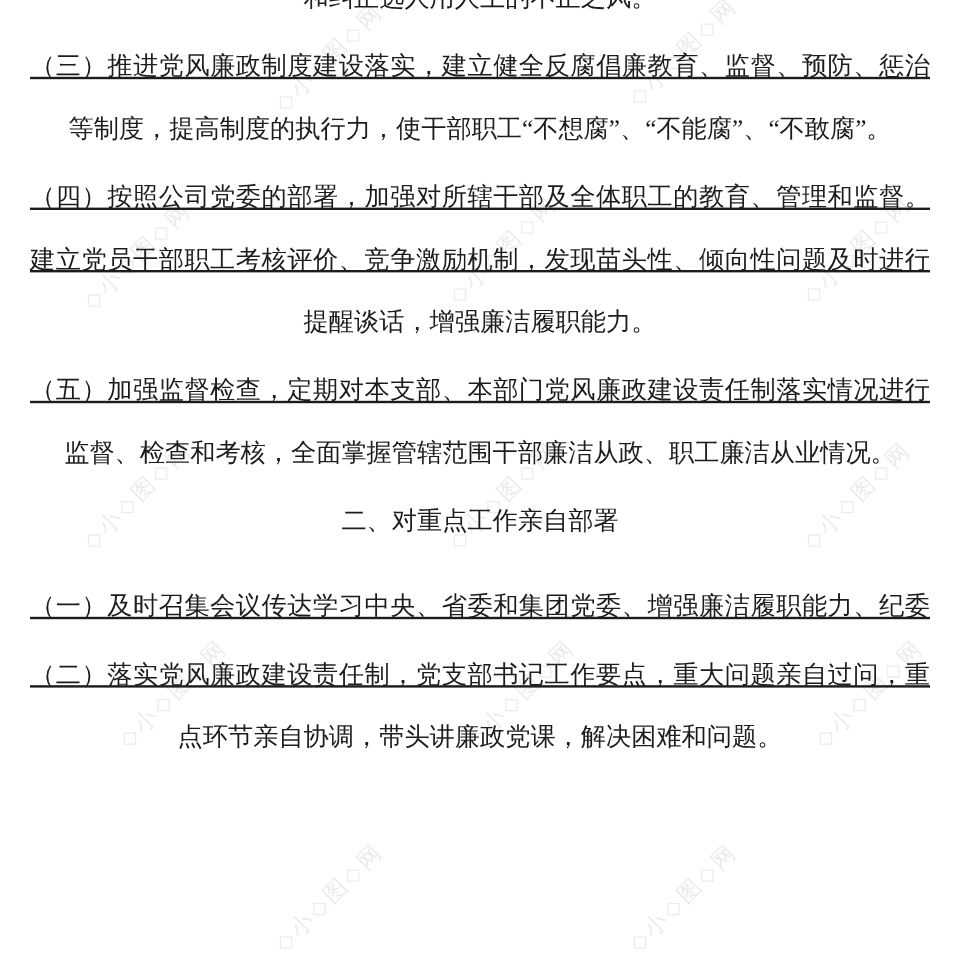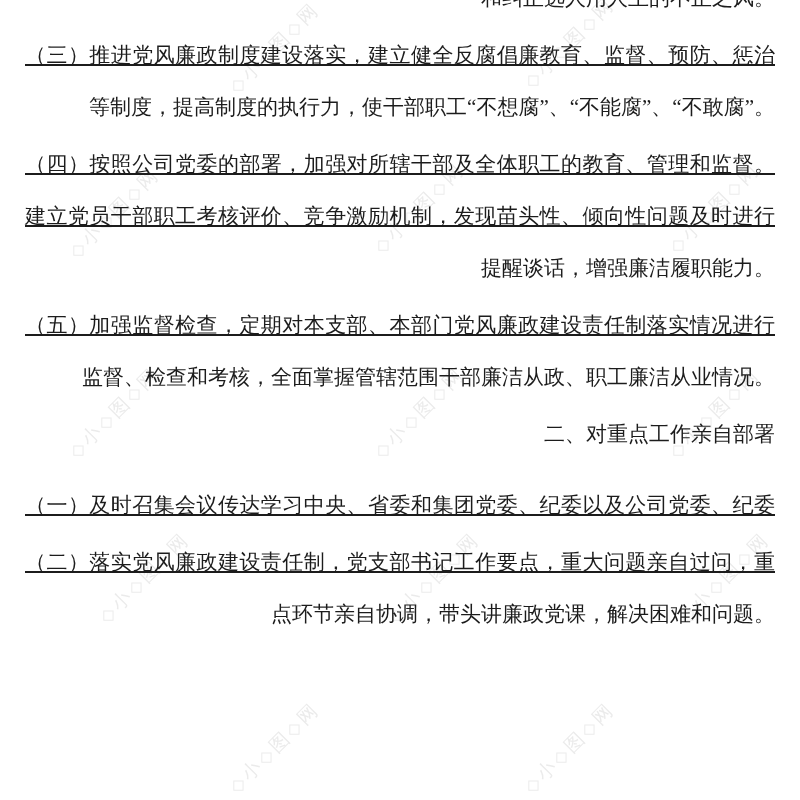--- a/index.html
+++ b/index.html
@@ -47,21 +47,21 @@
   .para {
     margin: 0 0 5px 0;
   }
   .para.heading {
     margin-bottom: 19px;
   }
   .line {
     line-height: 52px;
     height: 52px;
     white-space: nowrap;
-    text-align: right;
+    text-align: center;
     overflow: hidden;
   }
   .line.full {
     white-space: normal;
     text-align: justify;
     text-align-last: justify;
     text-justify: inter-character;
     overflow: visible;
     text-decoration: underline;
   }
@@ -99,20 +99,20 @@
         <div class="line">提醒谈话，增强廉洁履职能力。</div>
       </div>
       <div class="para">
         <div class="line full">（五）加强监督检查，定期对本支部、本部门党风廉政建设责任制落实情况进行</div>
         <div class="line">监督、检查和考核，全面掌握管辖范围干部廉洁从政、职工廉洁从业情况。</div>
       </div>
       <div class="para heading">
         <div class="line">二、对重点工作亲自部署</div>
       </div>
       <div class="para">
-        <div class="line full">（一）及时召集会议传达学习中央、省委和集团党委、纪委以及公司党委、纪委</div>
+        <div class="line full">（一）及时召集会议传达学习中央、省委和集团党委、增强廉洁履职能力、纪委</div>
       </div>
       <div class="para">
         <div class="line full">（二）落实党风廉政建设责任制，党支部书记工作要点，重大问题亲自过问，重</div>
         <div class="line">点环节亲自协调，带头讲廉政党课，解决困难和问题。</div>
       </div>
     </div>
 </div>
 
 </body></html>

